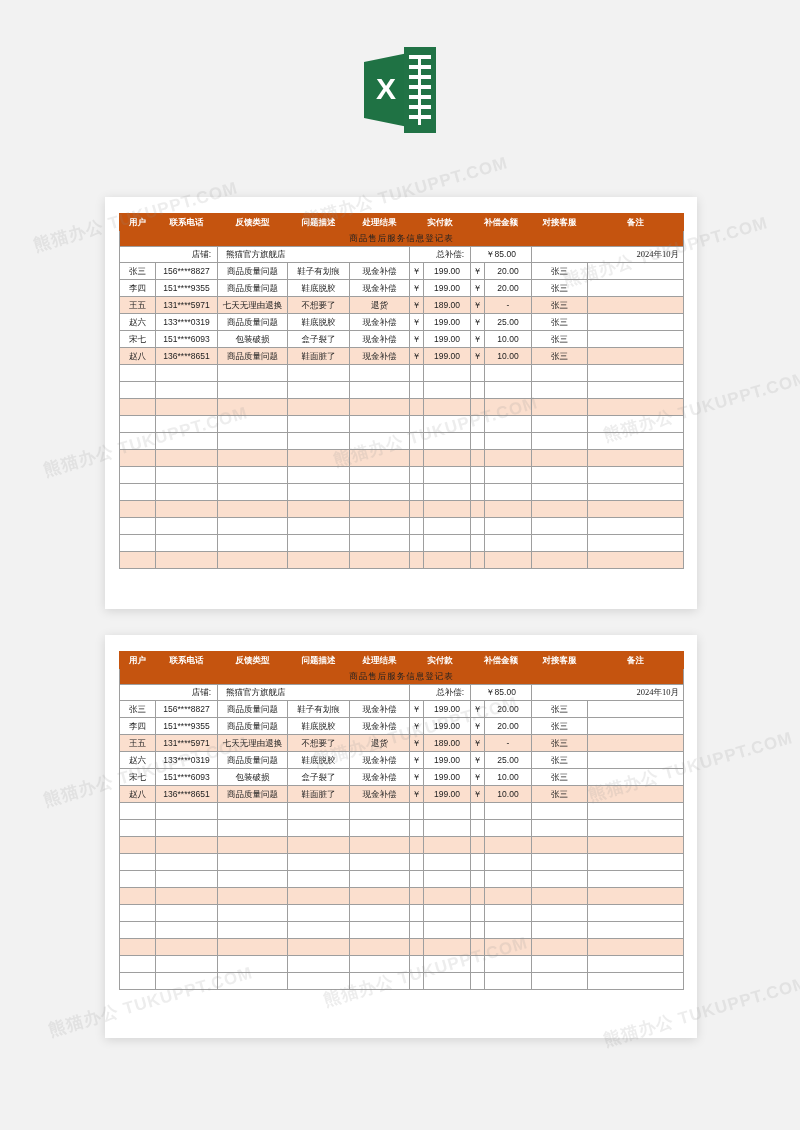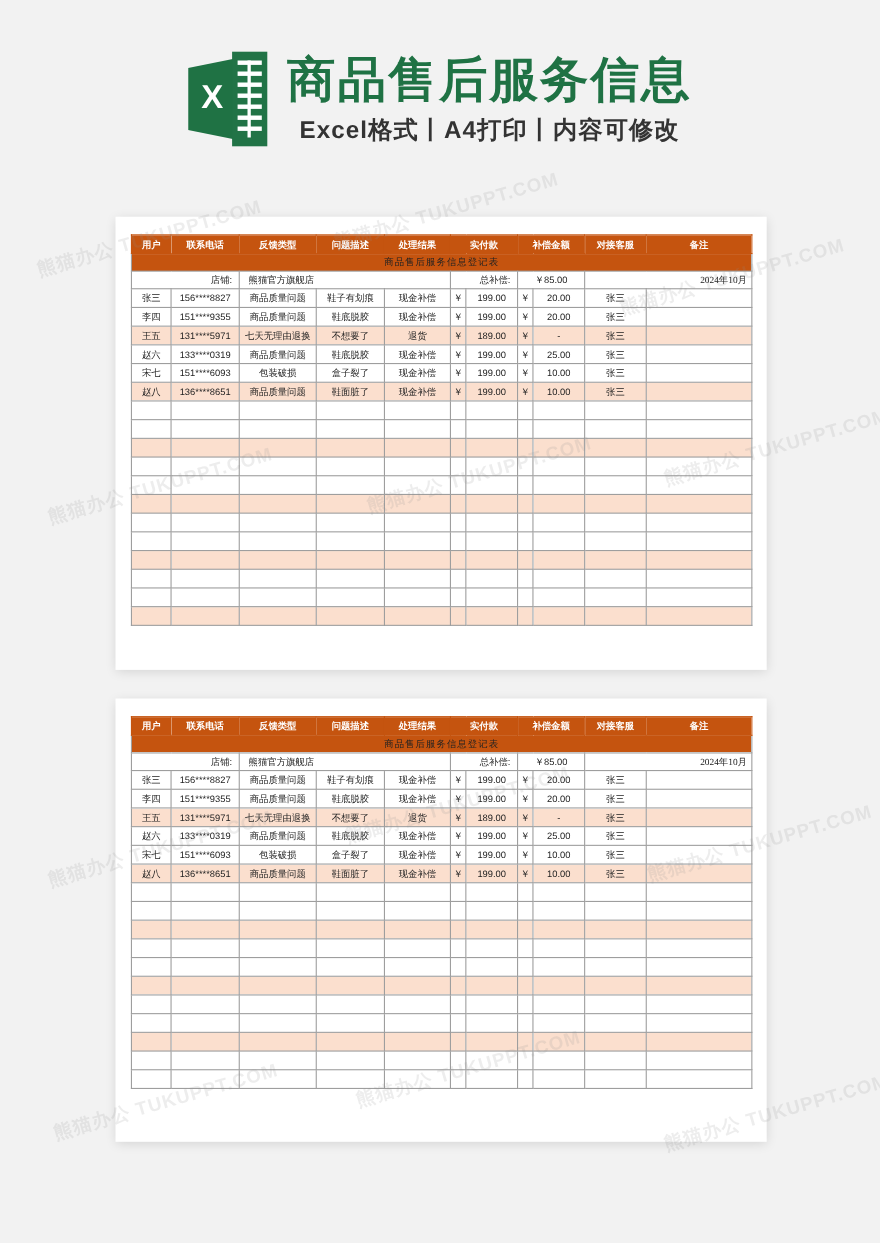--- a/index.html
+++ b/index.html
@@ -201,24 +201,20 @@
     <div class="sheet">
       <i style="top:8px"></i>
         <i style="top:18px"></i>
         <i style="top:28px"></i>
       <i style="top:38px"></i>
         <i style="top:48px"></i>
         <i style="top:58px"></i>
       <i style="top:68px"></i>
       <i class="v"></i>
     </div>
-  </div>
-  <div class="banner-text">
-    <div class="banner-title">商品售后服务信息</div>
-    <div class="banner-sub">Excel格式丨A4打印丨内容可修改</div>
   </div>
 </div>
 
 <div class="page-card" id="page-one">
   <div class="sheet-wrap">
     <table class="xls">
       <colgroup>
         <col style="width:36px">
           <col style="width:62px">
           <col style="width:70px">

